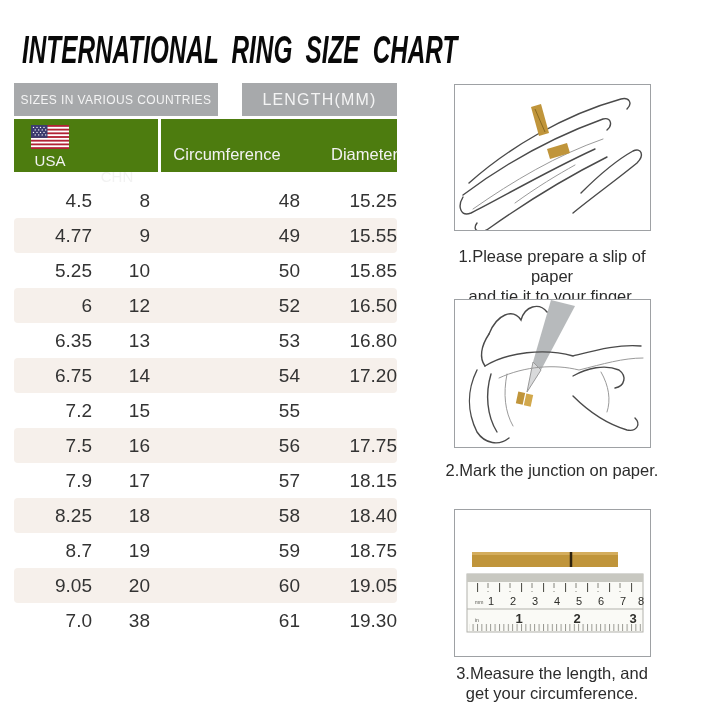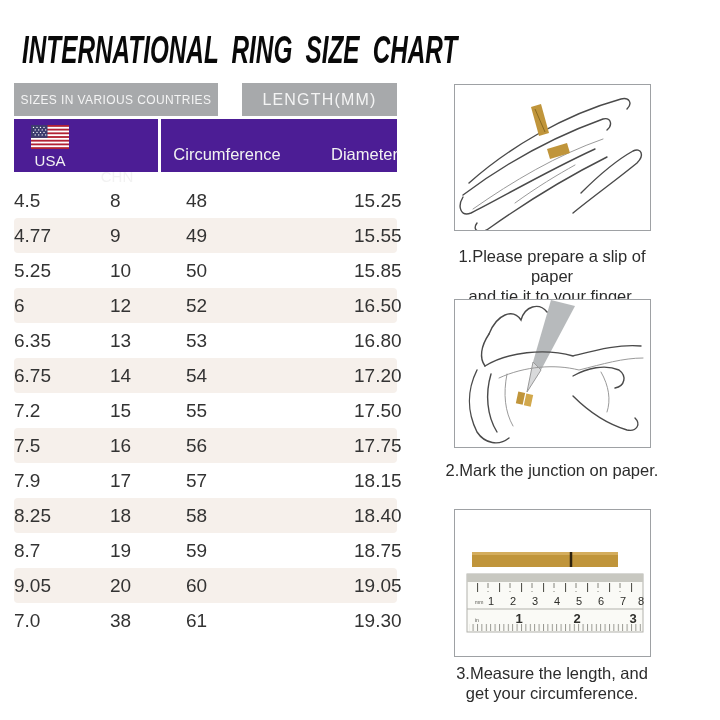--- a/index.html
+++ b/index.html
@@ -11,36 +11,36 @@
               font-weight:bold;font-style:italic;letter-spacing:0px;word-spacing:10px;
               white-space:nowrap;color:#090909;transform:scaleX(0.64);transform-origin:left center;}
 
   
   #size-table{position:absolute;left:14px;top:83px;width:383px;}
   .hdr1{display:flex;gap:24px;height:33px;margin-bottom:3px;}
   .hdr1 .cell{background:#a7a9ab;color:#f4f4f4;display:flex;align-items:center;justify-content:center;}
   .hdr1-left{width:204px;font-size:12px;letter-spacing:.4px;}
   .hdr1-right{flex:1;font-size:16px;letter-spacing:1.2px;}
 
-  .hdr2{position:relative;height:53px;background:#4c1d95;display:flex;}
+  .hdr2{position:relative;height:53px;background:#4d7c0f;display:flex;}
   .hdr2-left{width:144px;display:flex;}
   .hdr2-divider{width:3px;background:#ffffff;}
   .hdr2-right{flex:1;position:relative;text-decoration:underline;}
   .flag-stack{display:flex;flex-direction:column;align-items:center;margin-top:6px;}
   .flag-stack.us{margin-left:17px;}
   .flag-stack.cn{margin-left:29px;gap:40px;}
   .flag{width:38px;height:24px;display:block;}
   .flag-label{color:#f2f2f2;font-size:15px;margin-top:3px;}
   .col-head{position:absolute;bottom:8px;transform:translateX(-50%);color:#f2f2f2;font-size:16.5px;}
   #col-head-circumference{left:66px;}
   #col-head-diameter{left:190px;padding-left:27px;}
 
   #rows{margin-top:11px;}
   .tr{display:grid;grid-template-columns:78px 58px 150px 97px;height:35px;
-      align-items:center;text-align:left;font-size:19px;color:#333;gap:18px;}
+      align-items:center;text-align:right;font-size:19px;color:#333;}
   .tr:nth-child(even){background:#f6f0eb;border-radius:4px;}
   .td{line-height:35px;}
 
   
   .fig-box{position:absolute;left:454px;width:197px;border:1px solid #9ea1a4;background:#fff;box-sizing:border-box;}
   #fig-box-1{top:84px;height:147px;}
   #fig-box-2{top:299px;height:149px;}
   #fig-box-3{top:509px;height:148px;}
   .fig-box svg{display:block;width:100%;height:100%;}
 
@@ -157,21 +157,20 @@
       <div class="tr">
           <div class="td">6.75</div>
           <div class="td">14</div>
           <div class="td">54</div>
           <div class="td">17.20</div>
         </div>
       <div class="tr">
           <div class="td">7.2</div>
           <div class="td">15</div>
           <div class="td">55</div>
-          <div class="td">17.50</div>
         </div>
       <div class="tr">
           <div class="td">7.5</div>
           <div class="td">16</div>
           <div class="td">56</div>
           <div class="td">17.75</div>
         </div>
       <div class="tr">
           <div class="td">7.9</div>
           <div class="td">17</div>

